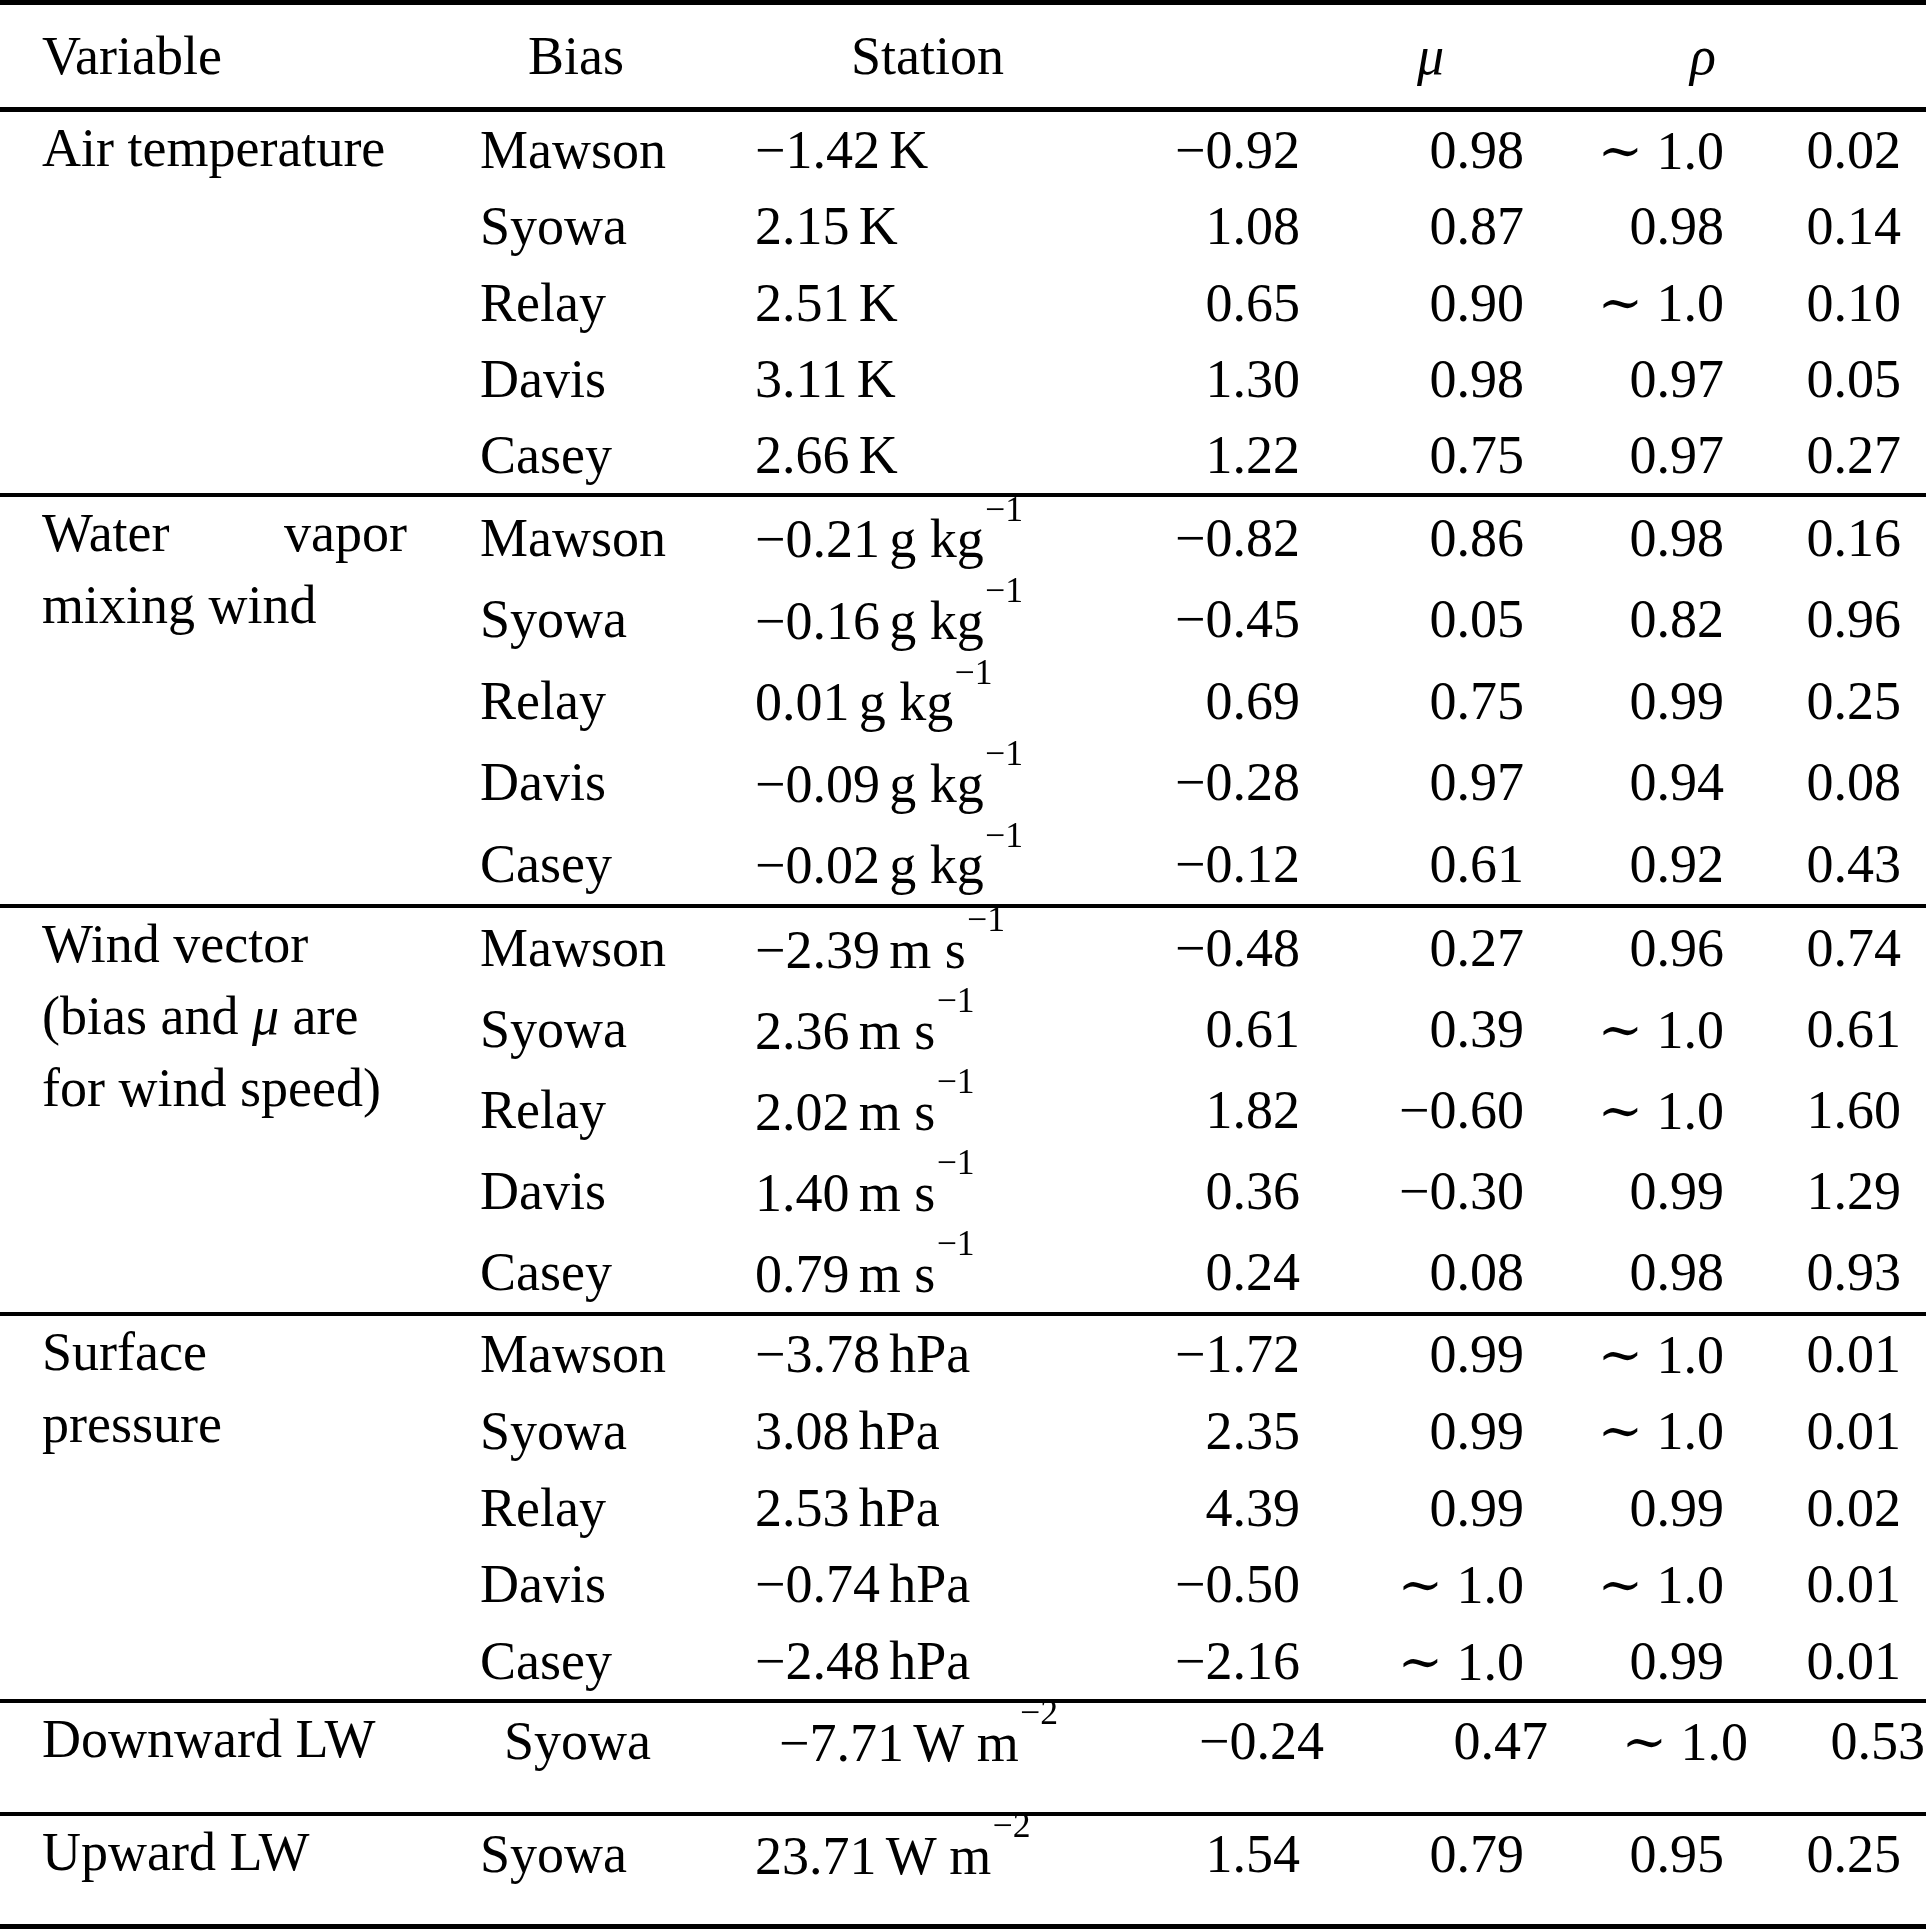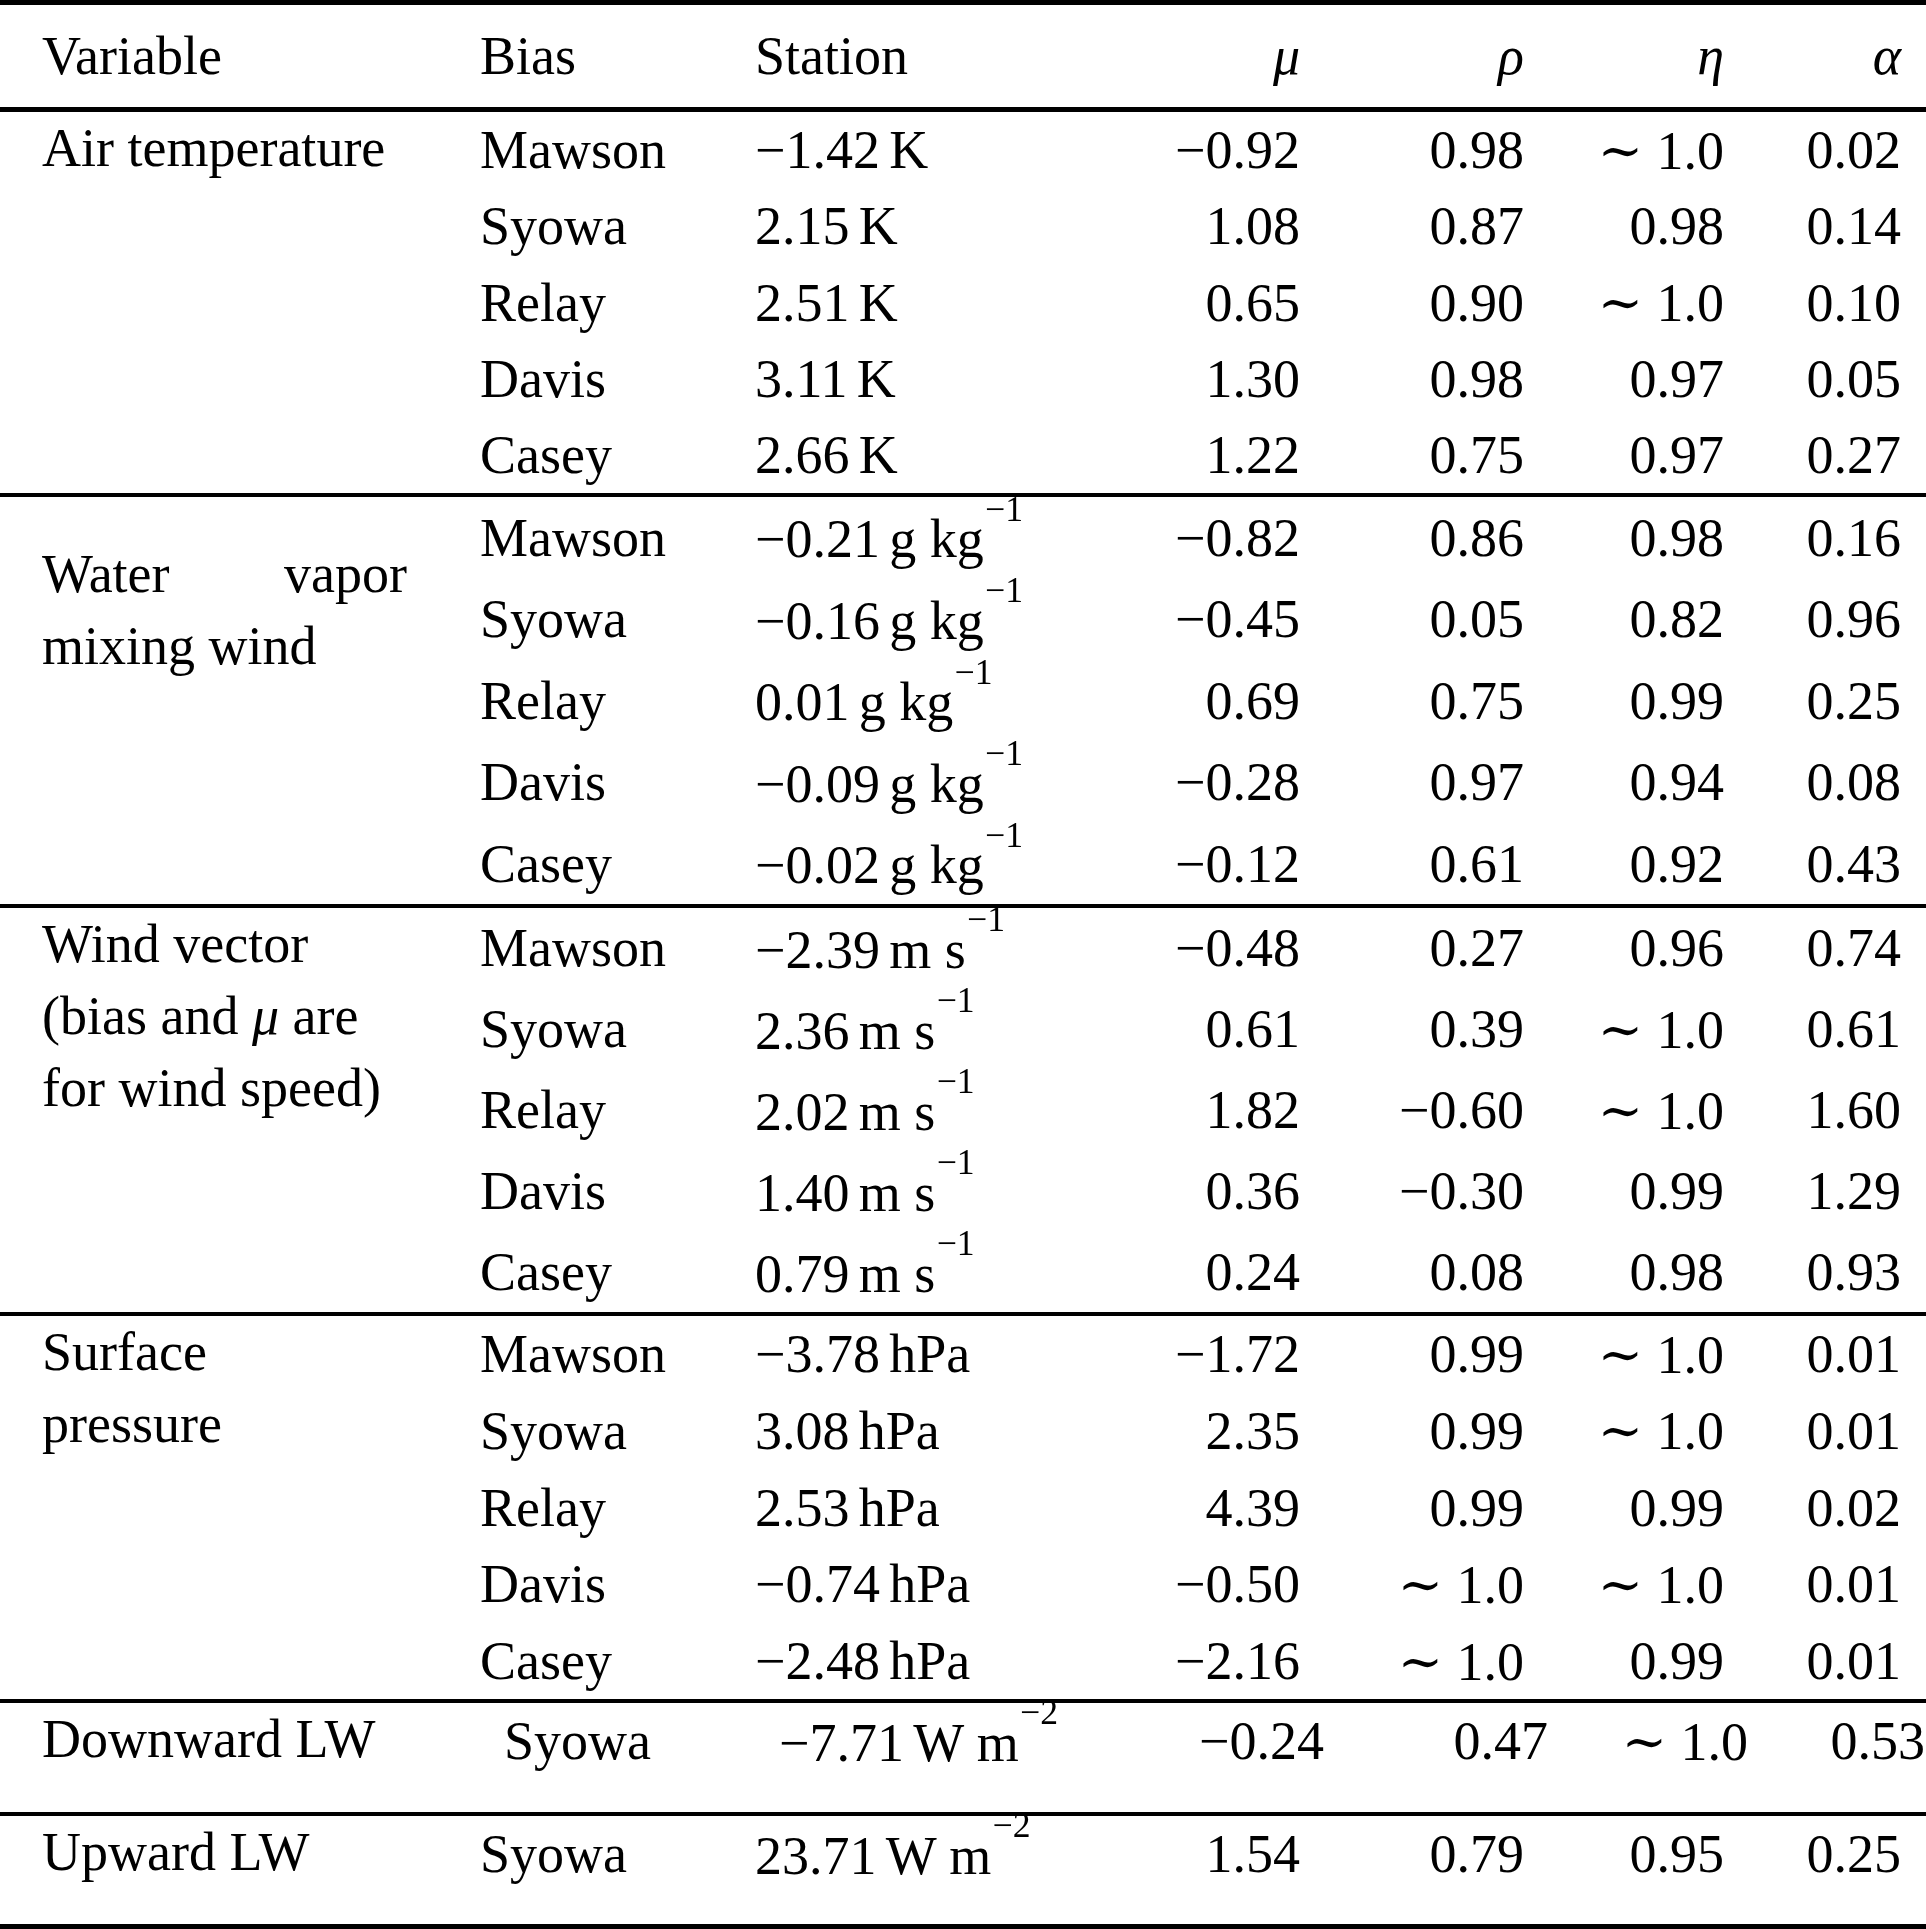--- a/index.html
+++ b/index.html
@@ -19,20 +19,21 @@
   }
 
   
   .header-row {
     display: grid;
     grid-template-columns: 438px 275px 312px 233px 224px 200px 177px;
     align-items: center;
     height: 107px;
     padding-left: 42px;
     border-bottom: 5.6px solid #000;
+    gap: 48px;
   }
   .h { white-space: nowrap; }
   .h.num { text-align: right; font-style: italic; }
 
   
   .group {
     display: flex;
     padding-left: 42px;
     border-bottom: 4.7px solid #000;
   }
@@ -50,21 +51,20 @@
     flex-direction: column;
     justify-content: flex-start;
     line-height: 72px;
   }
   .var-line { white-space: nowrap; }
   .var-line.justified {
     display: flex;
     justify-content: space-between;
     width: 365px;
     white-space: normal;
-    margin-top: 41px;
   }
   .var-line i { font-style: italic; }
 
   .rows {
     flex: 1;
     display: flex;
     flex-direction: column;
     justify-content: space-between;
   }
   .row {

